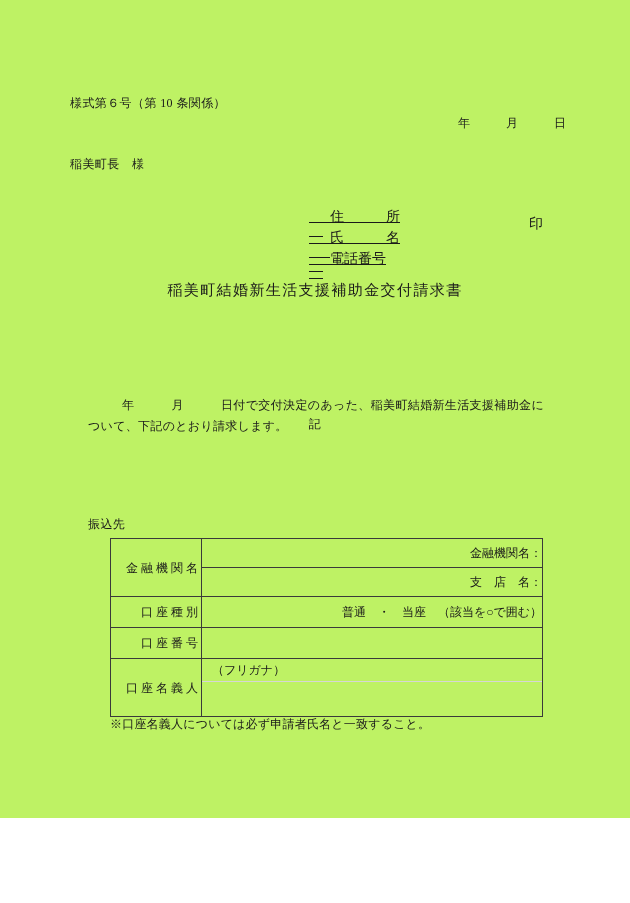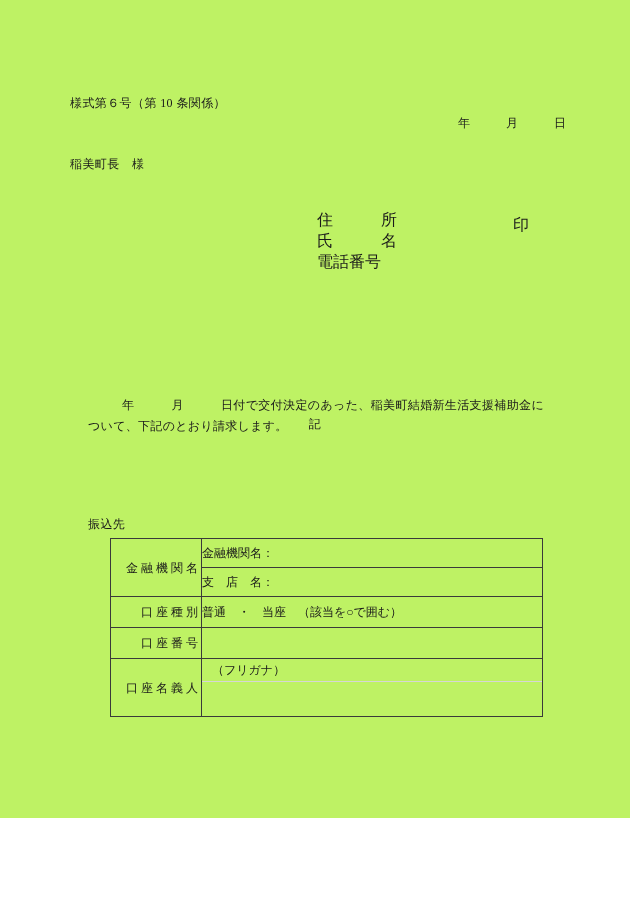--- a/index.html
+++ b/index.html
@@ -25,21 +25,21 @@
   
   .t {
     position: absolute;
     white-space: pre;
     letter-spacing: 0.4px;
   }
   .form-no      { left: 70px;  top: 97px;  font-size: 12px; }
   .date-line    { left: 458px; top: 117px; font-size: 12px; letter-spacing: 0px; }
   .addressee    { left: 70px;  top: 158px; font-size: 12px; }
 
-  .applicant-block { position: absolute; left: 293px; top: 196px; font-size: 16px; }
+  .applicant-block { position: absolute; left: 309px; top: 196px; font-size: 14px; text-decoration: underline; }
   .applicant-row   { position: relative; height: 21px; white-space: pre; }
   .seal-mark       { position: absolute; left: 220px; top: 0; white-space: pre; }
 
   .doc-title {
     left: 0; top: 283px;
     width: 630px;
     text-align: center;
     font-size: 15px;
     letter-spacing: 1.4px;
     white-space: nowrap;
@@ -101,21 +101,21 @@
   }
   .col-label { width: 90px; }
   .cell-label {
     text-align: right;
     letter-spacing: 3px;
     padding-right: 0;
     text-indent: 3px;
   }
   .cell-value {
     padding-left: 10px;
-    text-align: left;
+    text-align: right;
     white-space: pre;
   }
   .h-single { height: 28px; }
   .h-tall   { height: 30px; border-radius: 14px; }
 
   
   .sub-wrap { display: block; }
   .sub-top {
     height: 22px;
     line-height: 22px;
@@ -150,20 +150,21 @@
     </div>
     <div class="applicant-row">
       <span>氏　　　名</span>
       <span class="seal-mark">印</span>
     </div>
     <div class="applicant-row">
       <span>電話番号</span>
     </div>
   </div>
 
+  <div class="t doc-title">稲美町結婚新生活支援補助金交付請求書</div>
 
   <div class="body-para">年　　　月　　　日付で交付決定のあった、稲美町結婚新生活支援補助金について、下記のとおり請求します。</div>
 
   <div class="t ki-mark">記</div>
 
 
   <div class="t transfer-label">振込先</div>
 
   <table id="transfer-table">
     <tbody>
@@ -191,14 +192,15 @@
         <td style="padding:0">
           <div class="sub-wrap">
             <div class="sub-top">（フリガナ）</div>
             <div class="sub-bottom"></div>
           </div>
         </td>
       </tr>
     </tbody>
   </table>
 
+  <div class="t footnote">※口座名義人については必ず申請者氏名と一致すること。</div>
 
 </div>
 
 </body></html>

